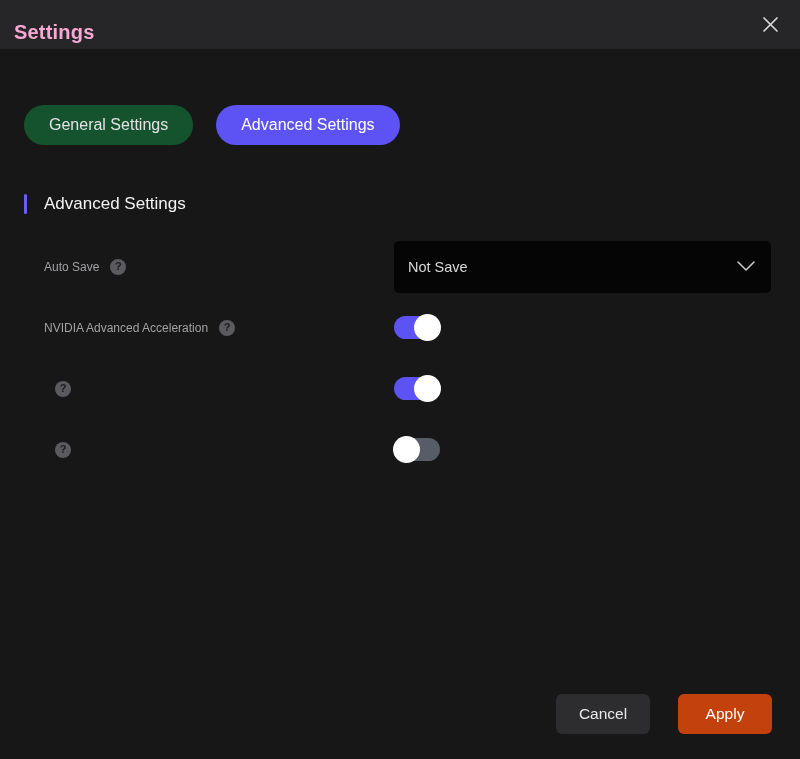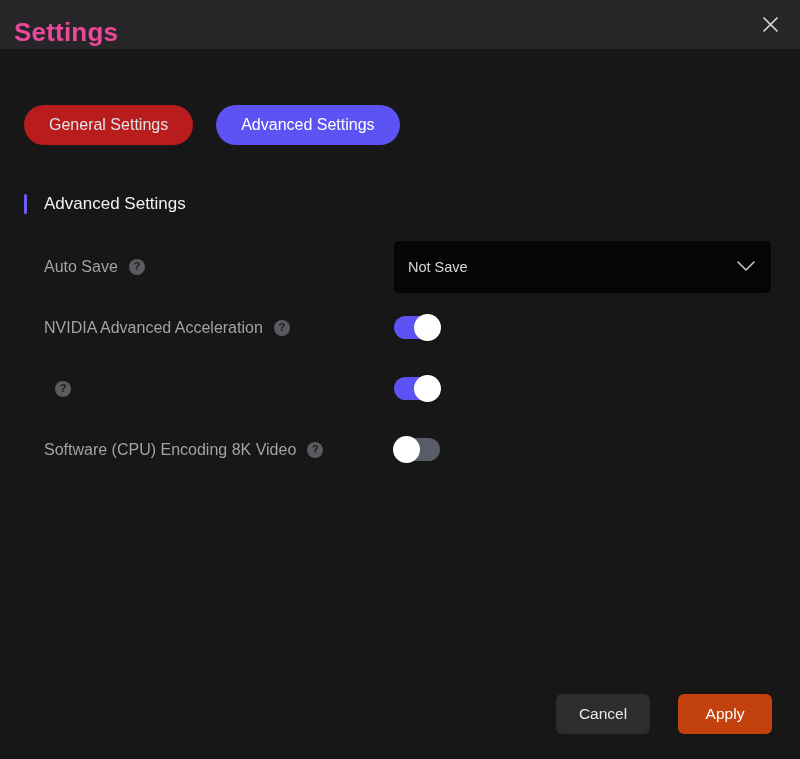--- a/index.html
+++ b/index.html
@@ -21,22 +21,22 @@
     position: absolute;
     top: 0; left: 0;
     width: 800px;
     height: 49px;
     background: #262629;
     display: flex;
     align-items: center;
   }
   .title-text {
     margin-left: 14px;
-    color: #ec4899;
-    font-size: 26px;
+    color: #f9a8d4;
+    font-size: 20px;
     font-weight: bold;
     letter-spacing: 0.2px;
     margin-top: 16px;
   }
   .close-btn {
     position: absolute;
     right: 14px;
     top: 8px;
     width: 32px;
     height: 32px;
@@ -58,21 +58,21 @@
   }
   .tab {
     height: 40px;
     border-radius: 20px;
     display: flex;
     align-items: center;
     justify-content: center;
     padding: 0 25px;
     font-size: 16px;
     color: #e3e3e5;
-    background: #b91c1c;
+    background: #14532d;
     cursor: pointer;
     white-space: nowrap;
   }
   .tab.active {
     background: #5d52f3;
     color: #ffffff;
   }
 
   
   .section-head {
@@ -107,21 +107,21 @@
     align-items: center;
   }
   .row-label-wrap {
     display: flex;
     align-items: center;
     width: 350px;
     flex: 0 0 350px;
   }
   .row-label {
     color: #a2a2a6;
-    font-size: 16px;
+    font-size: 12px;
     white-space: nowrap;
     text-align: right;
   }
   .help-icon {
     width: 16px;
     height: 16px;
     border-radius: 50%;
     background: #5a5a5f;
     color: #1c1c1e;
     font-size: 11px;
@@ -252,21 +252,20 @@
     <div class="row-label-wrap">
       <span class="help-icon">?</span>
     </div>
     <div class="toggle on">
       <span class="knob"></span>
     </div>
   </div>
 
   <div class="row">
     <div class="row-label-wrap">
-      <span class="row-label">Software (CPU) Encoding 8K Video</span>
       <span class="help-icon">?</span>
     </div>
     <div class="toggle off">
       <span class="knob"></span>
     </div>
   </div>
 
 </div>
 
 <div class="footer">

